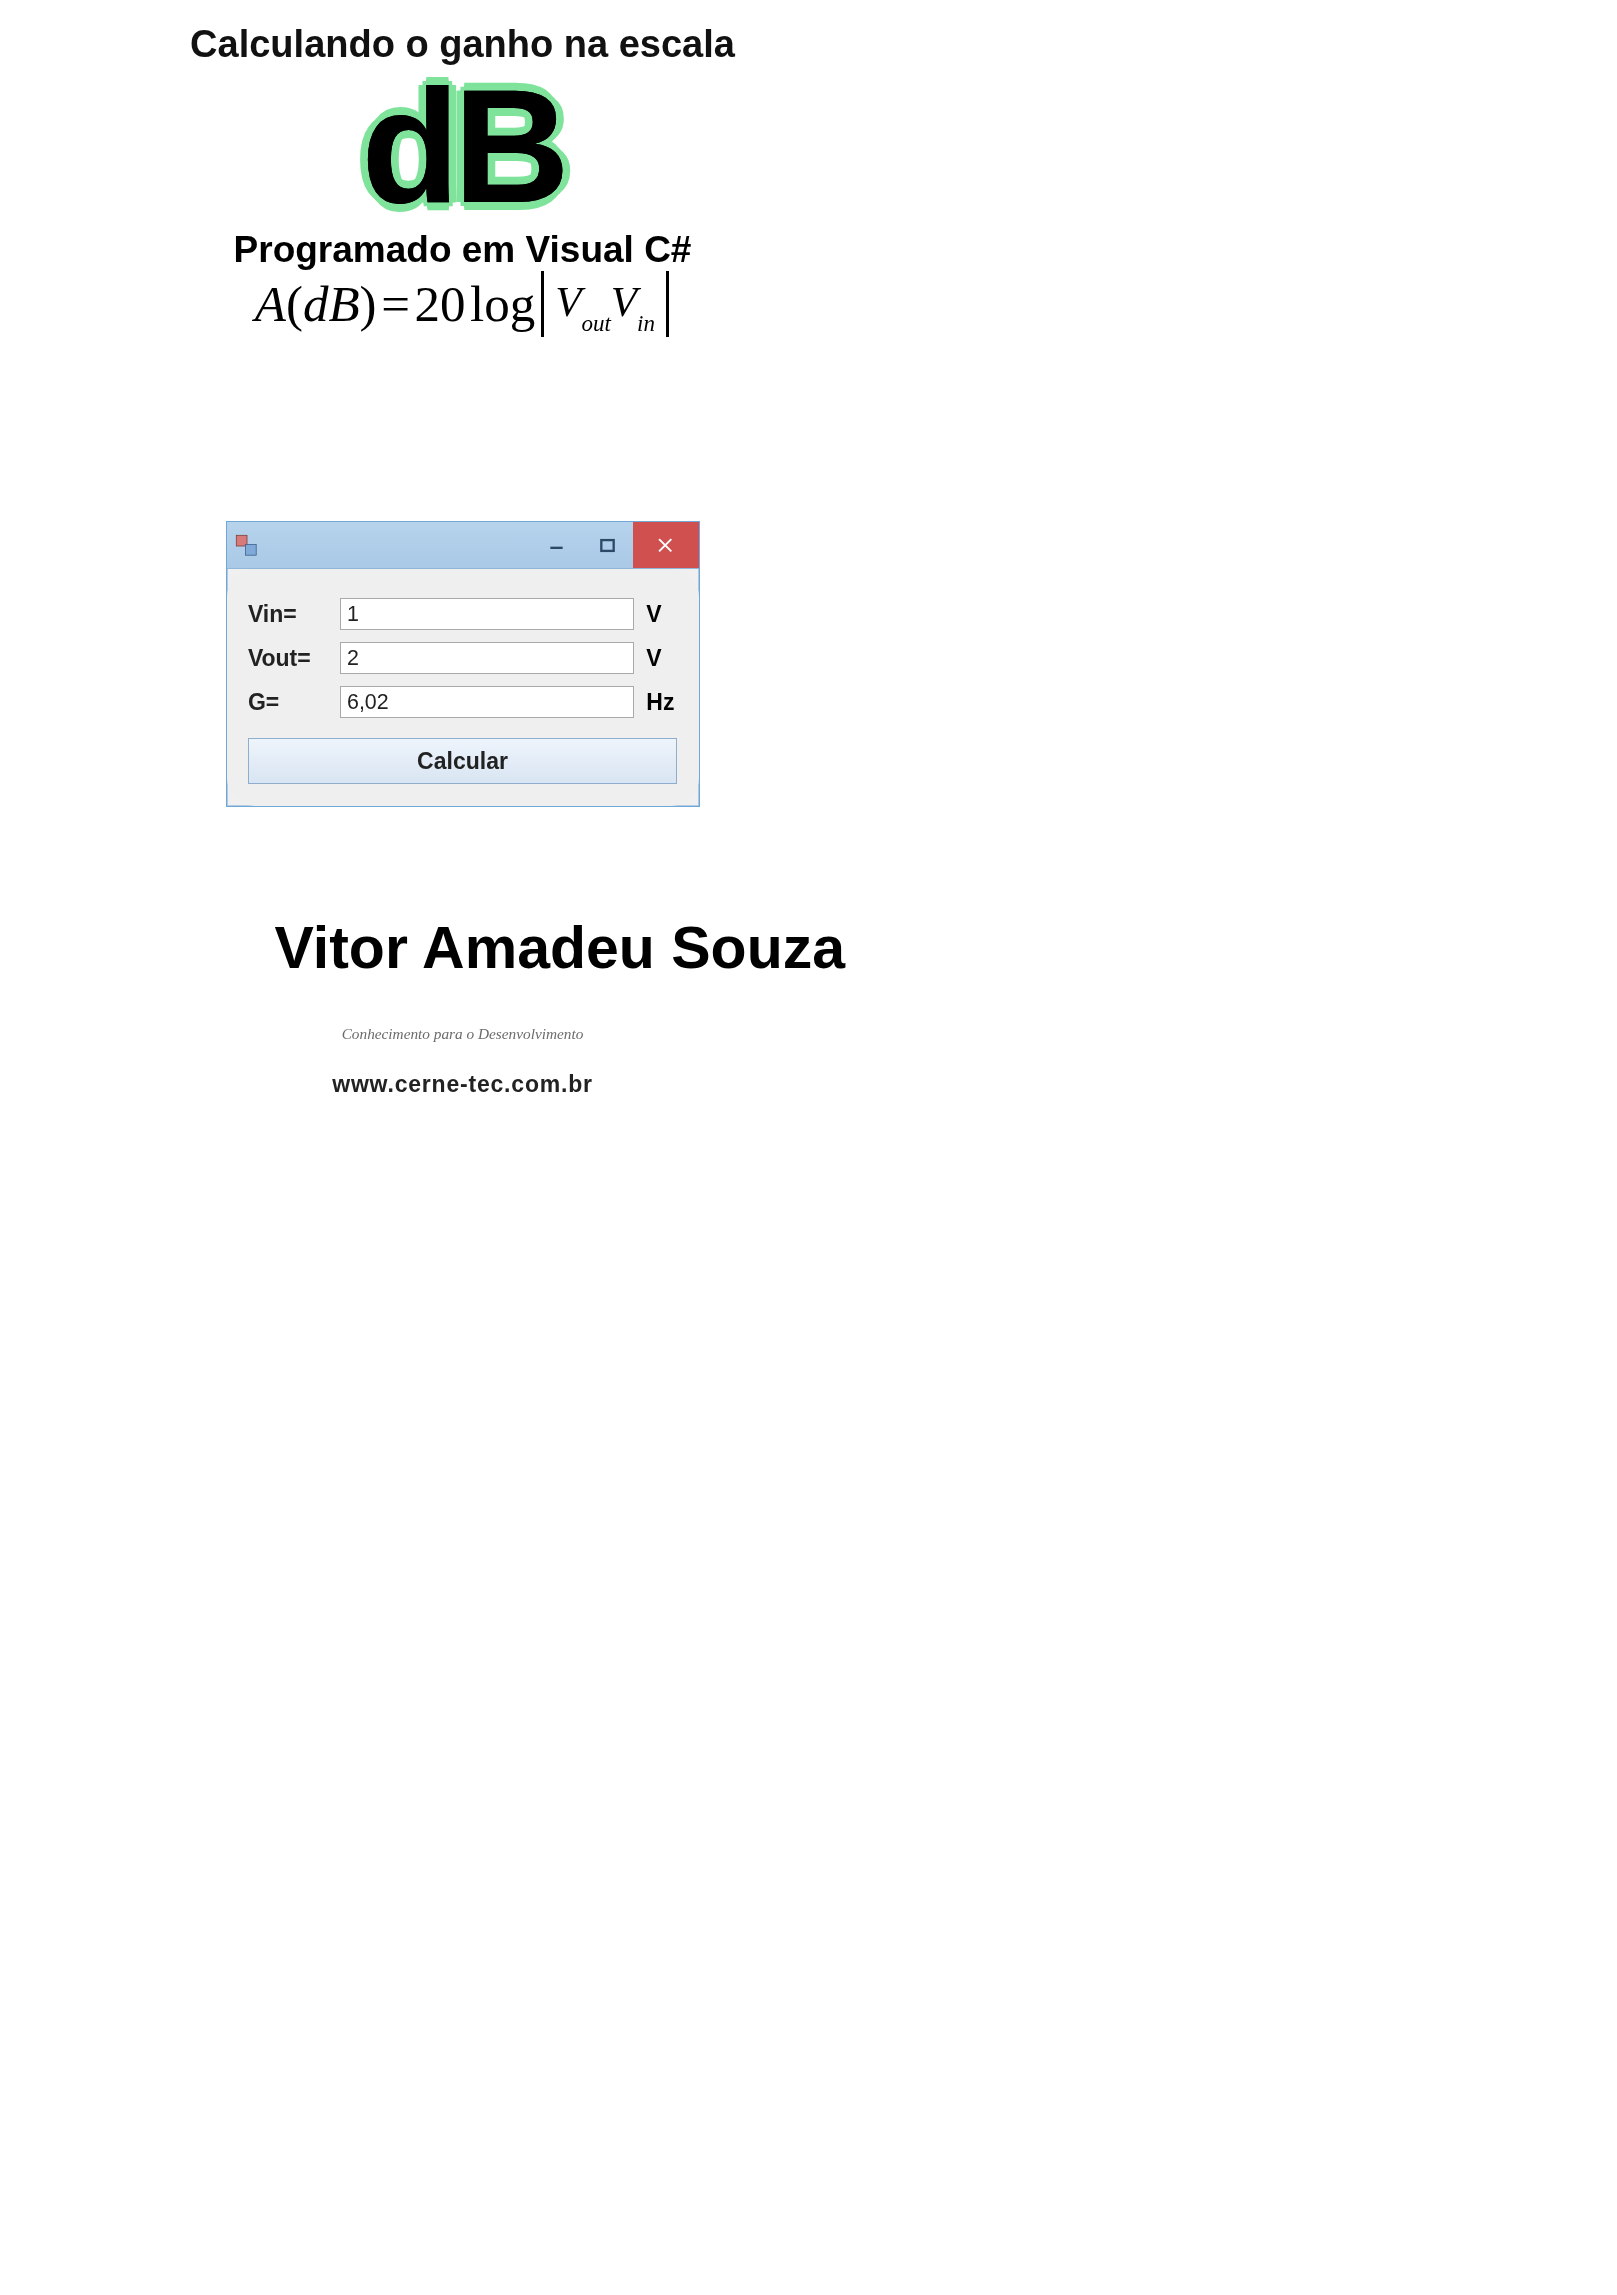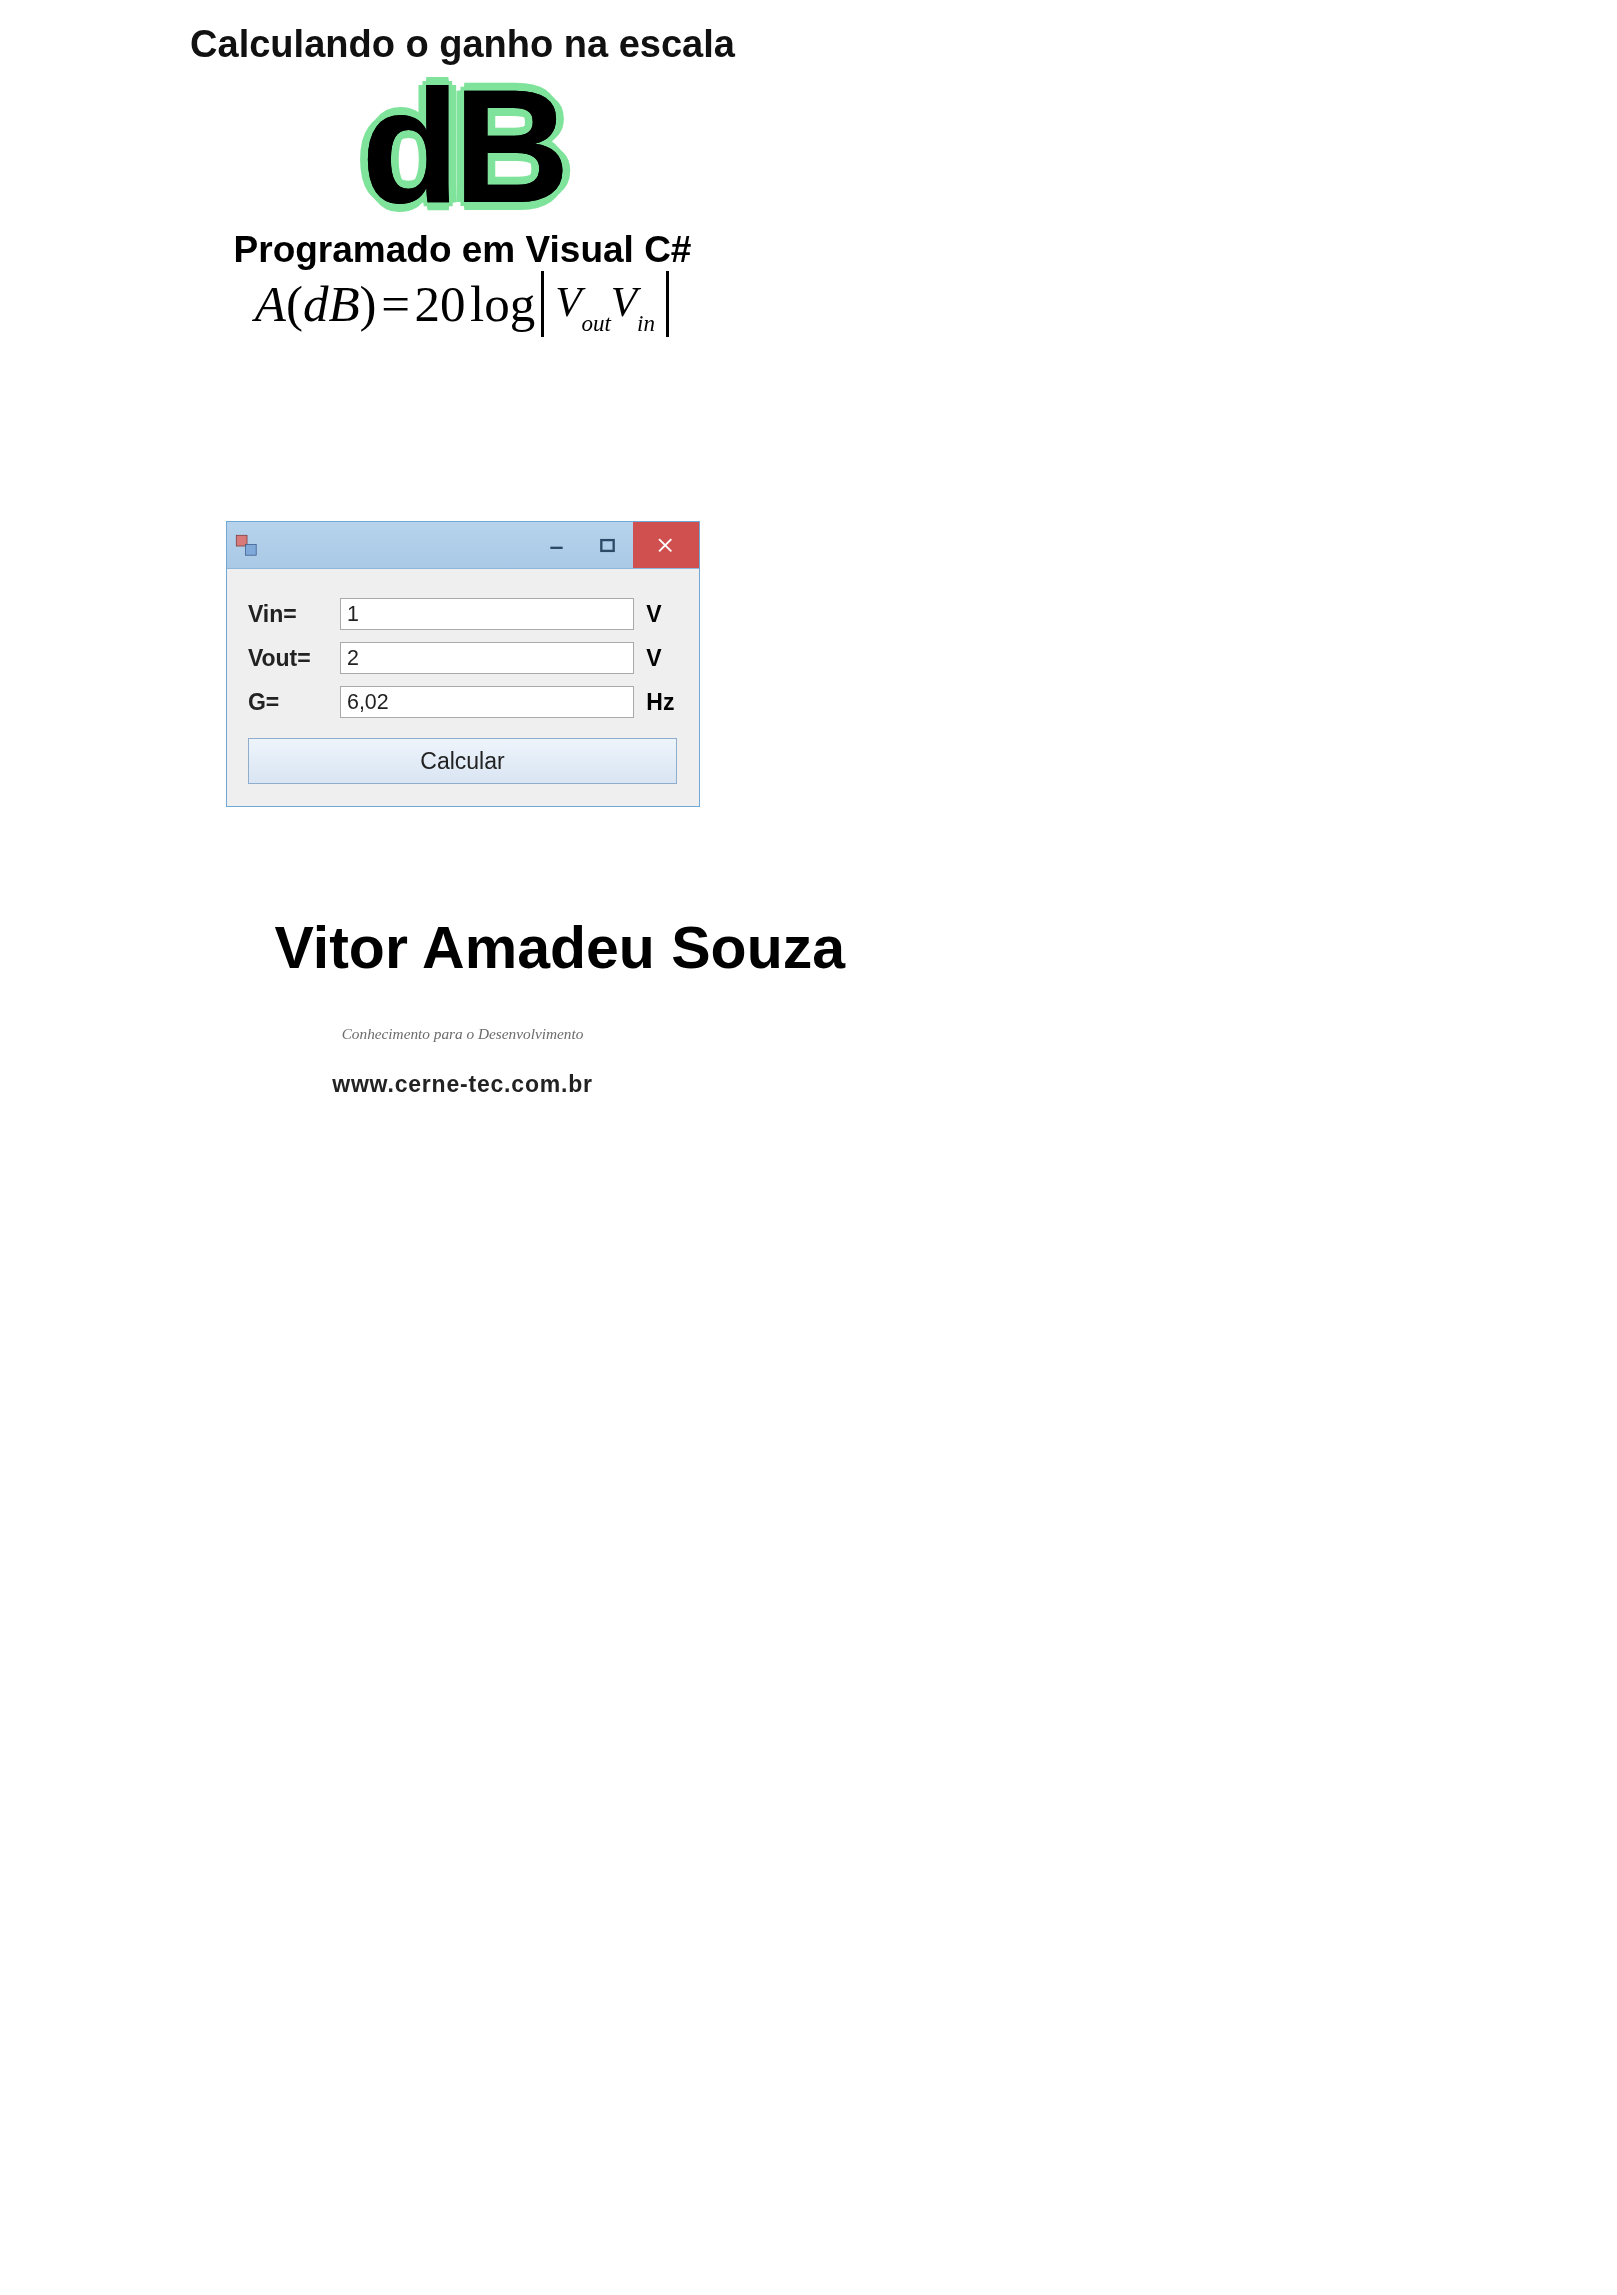--- a/index.html
+++ b/index.html
@@ -138,20 +138,21 @@
   .win-btn.close {
     width: 66px;
     background: #d0504f;
     color: #fff;
     font-size: 26px;
     font-weight: 400;
   }
   .form-body {
     background: #efefef;
     padding: 29px 21.4px 21.4px 21.4px;
+    border-radius: 28px;
   }
   .row {
     display: flex;
     align-items: center;
     margin-bottom: 12.2px;
   }
   .row .lbl {
     width: 92px;
     font-size: 23px;
     font-weight: 700;
@@ -174,21 +175,21 @@
     padding-left: 12.2px;
   }
   .calc-btn {
     display: block;
     width: 100%;
     margin-top: 20px;
     height: 46px;
     background: linear-gradient(#eef4fb, #d9e5f3);
     border: 0.8px solid #8faece;
     font-size: 23px;
-    font-weight: 400;
+    font-weight: 700;
     color: #222;
     cursor: pointer;
   }
 
   .author {
     text-align: right;
     font-size: 59px;
     font-weight: 700;
     margin-top: 107px;
   }

